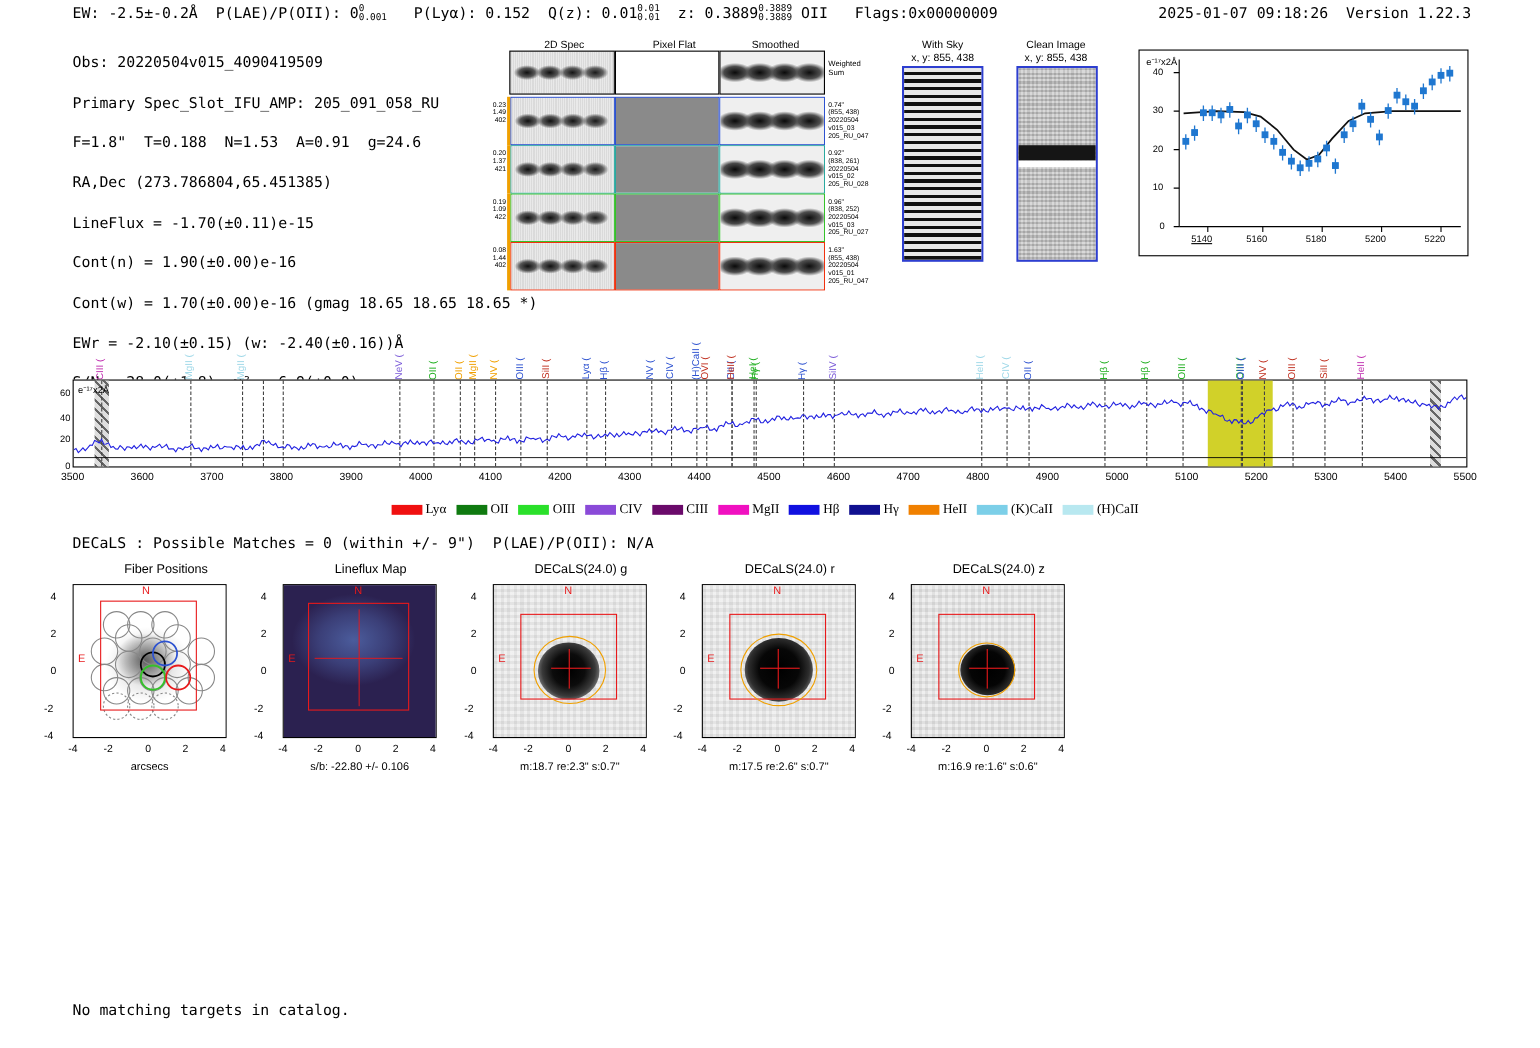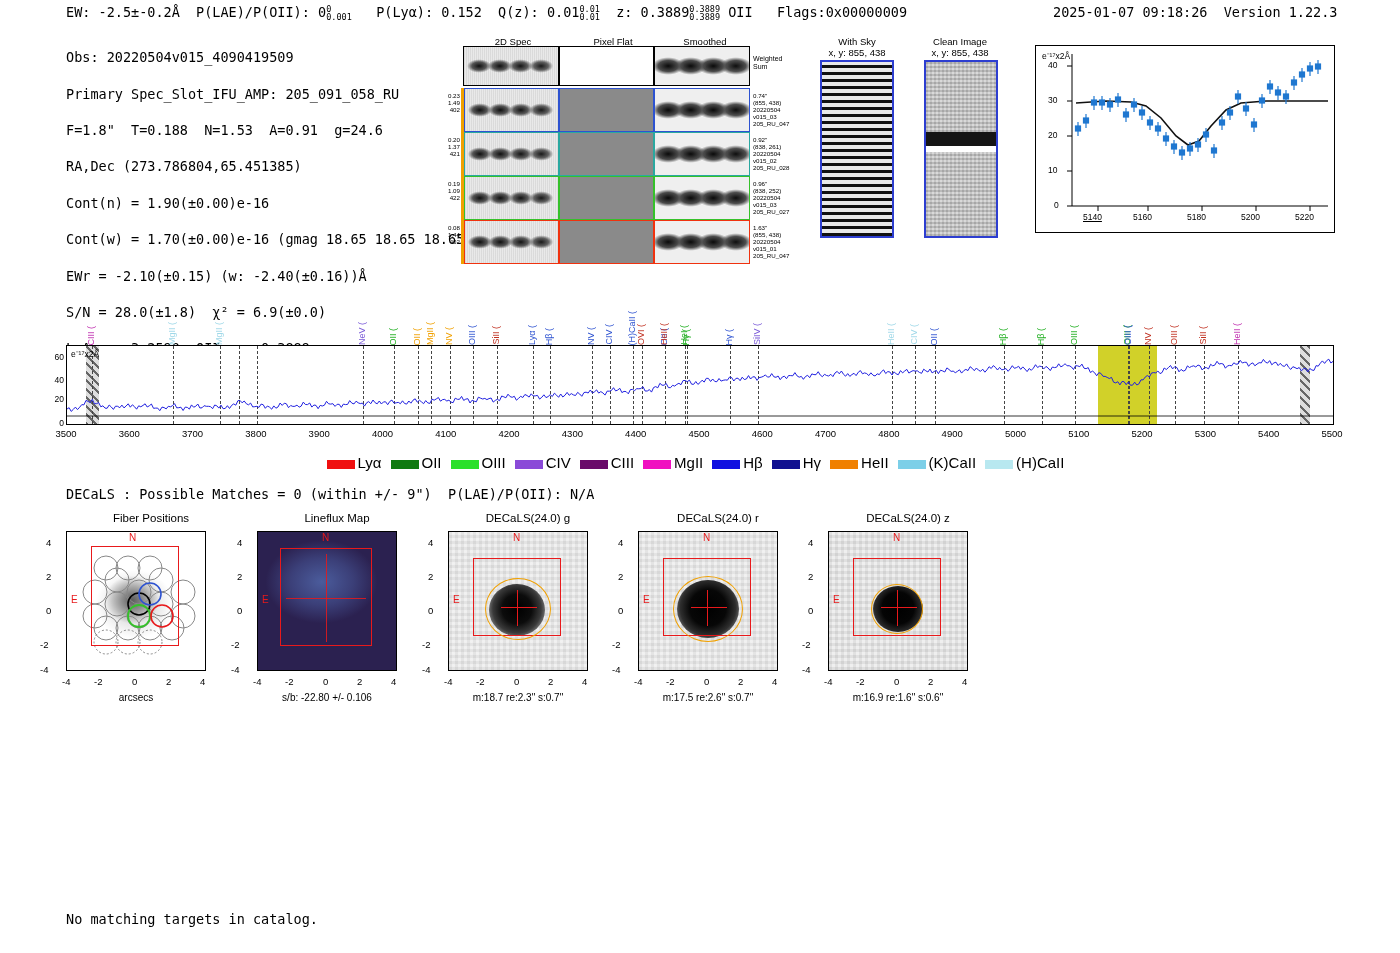--- a/index.html
+++ b/index.html
@@ -43,21 +43,21 @@
       repeating-linear-gradient(90deg, rgba(0,0,0,.09) 0 2px, rgba(255,255,255,.09) 2px 4px);
   }
   .tiny{font-size:6.2px;line-height:7px;font-family:"Liberation Sans",sans-serif;}
   .tinyl{font-size:7px;line-height:8.4px;font-family:"Liberation Sans",sans-serif;}
   .axlbl2{font-size:8.5px;font-family:"Liberation Sans",sans-serif;}
   
   #specplot{left:66px;top:345px;width:1268px;height:80px;border:1px solid #000;box-sizing:border-box;background:#fff;}
   .vline{position:absolute;top:0;bottom:0;width:0;border-left:1px dashed #444;}
   .linelabel{position:absolute;font-size:9px;font-family:"Liberation Sans",sans-serif;writing-mode:vertical-rl;transform:rotate(180deg);white-space:nowrap;}
   .legendsw{display:inline-block;width:28px;height:9px;margin-right:3px;vertical-align:middle;}
-  .legitem{display:inline-block;margin-right:9px;font-size:15px;font-family:Liberation Sans, sans-serif;vertical-align:middle;}
+  .legitem{display:inline-block;margin-right:9px;font-size:12px;font-family:Liberation Serif, serif;vertical-align:middle;}
   
   .cutbox{position:absolute;width:140px;height:140px;border:1px solid #000;box-sizing:border-box;overflow:hidden;}
   .redsq{position:absolute;border:1.3px solid #e8191b;box-sizing:border-box;}
   .redcross{position:absolute;background:#e8191b;}
   .ell{position:absolute;border:1.4px solid #f0a000;border-radius:50%;box-sizing:border-box;}
   .galaxy{position:absolute;border-radius:50%;}
   .ticklbl{position:absolute;font-size:9.5px;font-family:"Liberation Sans",sans-serif;}
   .panelttl{position:absolute;font-size:11.5px;font-family:"Liberation Sans",sans-serif;text-align:center;}
   .capt{position:absolute;font-size:10px;font-family:"Liberation Sans",sans-serif;text-align:center;}
   .NSEW{position:absolute;color:#e8191b;font-size:10px;font-family:"Liberation Sans",sans-serif;}
@@ -71,20 +71,21 @@
 
 <div class="abs mono" id="topline"><span>EW:</span> <span>-2.5±-0.2Å</span>  <span>P(LAE)/P(OII):</span> <span>0</span><span class="stack"><span style="display:block">0</span><span style="display:block">0.001</span></span>   <span>P(Lyα):</span> <span>0.152</span>  <span>Q(z):</span> <span>0.01</span><span class="stack"><span style="display:block">0.01</span><span style="display:block">0.01</span></span>  <span>z:</span> <span>0.3889</span><span class="stack"><span style="display:block">0.3889</span><span style="display:block">0.3889</span></span> <span>OII</span>   <span>Flags:0x00000009</span></div>
 
 <div class="abs mono" id="version"><span>2025-01-07 09:18:26</span>  <span>Version 1.22.3</span></div>
 
 <div class="abs mono" id="info">
 <div>Obs: 20220504v015_4090419509</div>
 <div>Primary Spec_Slot_IFU_AMP: 205_091_058_RU</div>
 <div>F=1.8"  T=0.188  N=1.53  A=0.91  g=24.6</div>
 <div>RA,Dec (273.786804,65.451385)</div>
+<div>LineFlux = -1.70(±0.11)e-15</div>
 <div>Cont(n) = 1.90(±0.00)e-16</div>
 <div>Cont(w) = 1.70(±0.00)e-16 (gmag 18.65 18.65 18.65 *)</div>
 <div>EWr = -2.10(±0.15) (w: -2.40(±0.16))Å</div>
 <div>S/N = 28.0(±1.8)  χ² = 6.9(±0.0)</div>
 <div>LyA z = 3.2590  OII z = 0.3889</div>
 </div>
 
 <div class="abs panelcap" style="left:468px;top:36px;width:90px;">2D Spec</div>
 <div class="abs panelcap" style="left:568px;top:36px;width:90px;">Pixel Flat</div>
 <div class="abs panelcap" style="left:660px;top:36px;width:90px;">Smoothed</div>

